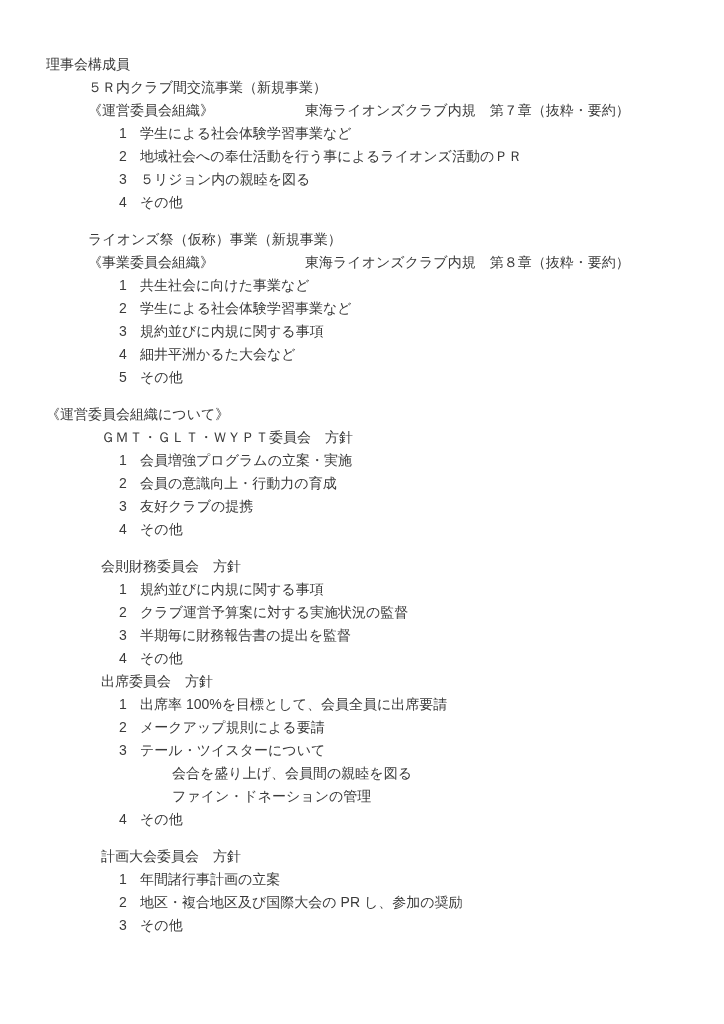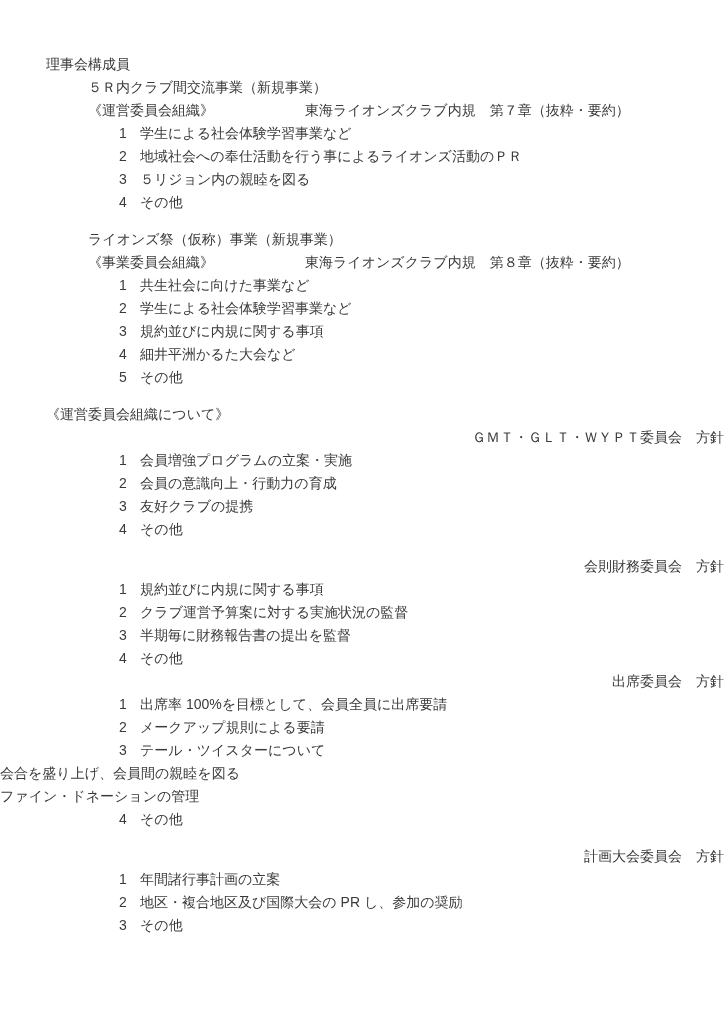--- a/index.html
+++ b/index.html
@@ -12,26 +12,26 @@
     font-family: "Liberation Sans", "DejaVu Sans", sans-serif;
     font-size: 14px;
     line-height: 23px;
     color: #3a3a3a;
     overflow: hidden;
   }
   .content { position: absolute; top: 41px; left: 0; right: 0; }
   .line { position: relative; white-space: pre; }
   .l0 { padding-left: 46px; margin-top: 12px; }   
   .l1 { padding-left: 88px; }   
-  .l2 { padding-left: 101px; text-align: right; }  
+  .l2 { padding-left: 101px; }  
   .ref { position: absolute; left: 305px; top: 0; } 
   .item { position: relative; }
   .item .num { position: absolute; left: 119px; top: 0; }
   .item .txt { display: block; padding-left: 140px; }
-  .sub { }
+  .sub { padding-left: 172px; }
   .gap   { margin-top: 14px; }
   .gap-lg{ }
 </style>
 </head>
 <body>
 
 <div class="page">
   <div class="content">
 
     <div class="line l0">理事会構成員</div>

